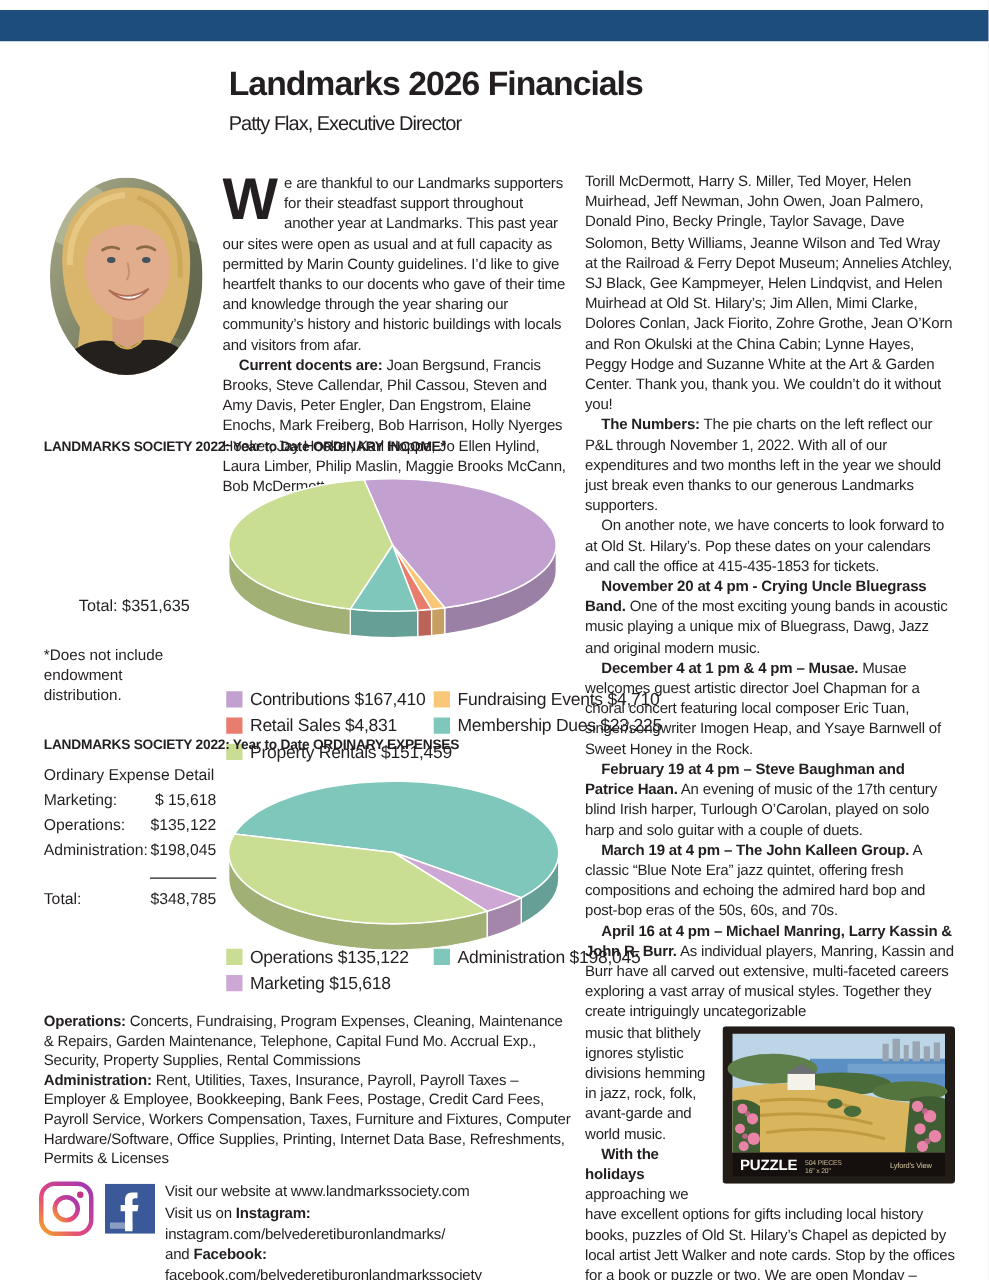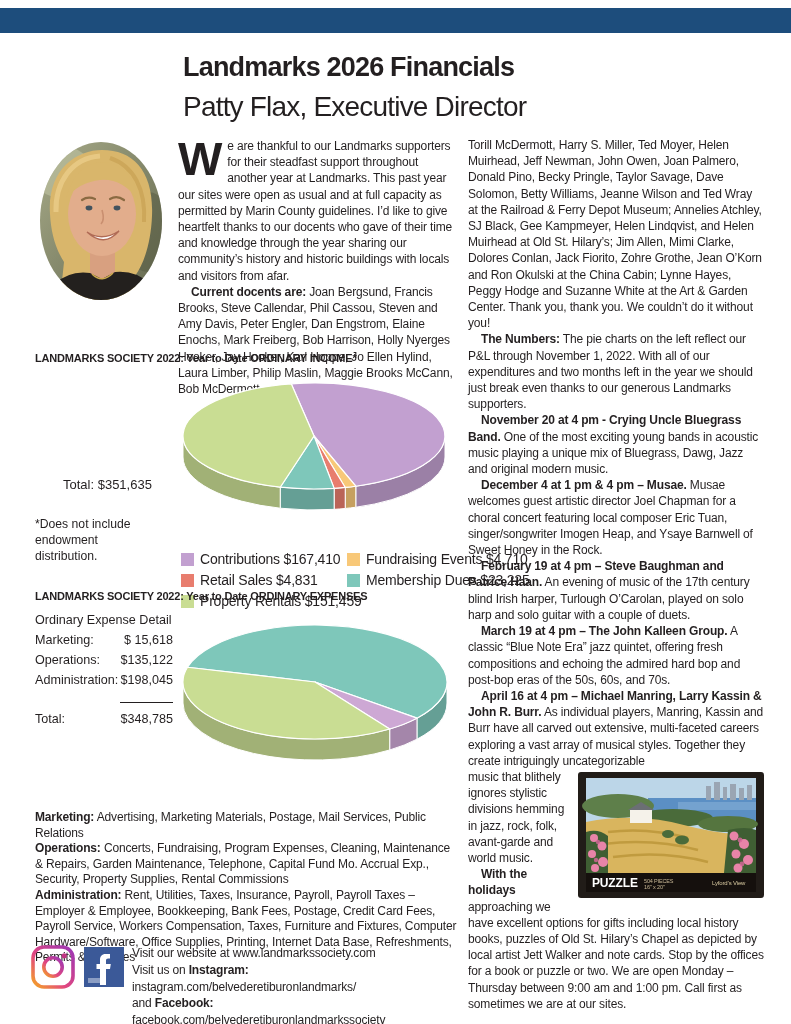--- a/index.html
+++ b/index.html
@@ -1,21 +1,21 @@
 <!DOCTYPE html>
 <html><head>
 <meta charset="utf-8">
 <style>
   *{margin:0;padding:0;box-sizing:border-box;}
   html,body{background:#e8e8e8;}
   body{font-family:"Liberation Sans",sans-serif;color:#231f20;}
   .page{position:relative;width:791px;height:1024px;margin:0 auto;background:#fff;overflow:hidden;}
   .topbar{position:absolute;left:0;top:8px;width:791px;height:25px;background:#1d4d7c;}
   .title{position:absolute;left:183px;top:52px;font-size:27px;font-weight:bold;letter-spacing:-0.8px;}
-  .subtitle{position:absolute;left:183px;top:91px;font-size:28px;font-weight:normal;letter-spacing:-0.8px;}
+  .subtitle{position:absolute;left:183px;top:91px;font-size:16px;font-weight:normal;letter-spacing:-0.8px;}
 
   .bt{font-size:12px;line-height:16.2px;letter-spacing:-0.15px;}
   .photo{position:absolute;left:40px;top:142px;width:122px;height:158px;border-radius:50%;overflow:hidden;}
   .introcol{position:absolute;left:178px;top:138px;width:281px;}
   .dropcap{float:left;font-size:47px;line-height:36px;font-weight:bold;margin:3px 5px 0 0;}
   .introcol p.ind{text-indent:13px;}
 
   .secthead{position:absolute;left:35px;font-size:11px;font-weight:bold;letter-spacing:-0.2px;white-space:nowrap;}
   .h-income{top:352px;}
   .h-expenses{top:590px;}
@@ -156,23 +156,36 @@
 
   <svg class="chart c-expenses" width="292" height="155" viewBox="0 0 292 155">
       <path d="M 279.00 71.00 A 132 57 0 0 1 248.98 107.19 L 248.98 128.19 A 132 57 0 0 0 279.00 92.00 Z" fill="#659f95" stroke="#fff" stroke-width="1"></path>
       <path d="M 248.98 107.19 A 132 57 0 0 1 221.70 117.99 L 221.70 138.99 A 132 57 0 0 0 248.98 128.19 Z" fill="#a486aa" stroke="#fff" stroke-width="1"></path>
       <path d="M 221.70 117.99 A 132 57 0 0 1 15.00 71.00 L 15.00 92.00 A 132 57 0 0 0 221.70 138.99 Z" fill="#a1b176" stroke="#fff" stroke-width="1"></path>
       <path d="M 147.00 71.00 L 19.50 56.25 A 132 57 0 1 1 248.98 107.19 Z" fill="#7ec7ba" stroke="#fff" stroke-width="1.2" stroke-linejoin="round"></path>
       <path d="M 147.00 71.00 L 248.98 107.19 A 132 57 0 0 1 221.70 117.99 Z" fill="#cda8d4" stroke="#fff" stroke-width="1.2" stroke-linejoin="round"></path>
       <path d="M 147.00 71.00 L 221.70 117.99 A 132 57 0 0 1 19.50 56.25 Z" fill="#c9dd93" stroke="#fff" stroke-width="1.2" stroke-linejoin="round"></path>
     </svg>
 
+  <div class="legend lg-expenses">
+    <div class="lgitem">
+        <span class="swatch" style="background: rgb(201, 221, 147);"></span>
+        <span>Operations $135,122</span>
+      </div>
+    <div class="lgitem">
+        <span class="swatch" style="background: rgb(126, 199, 186);"></span>
+        <span>Administration $198,045</span>
+      </div>
+    <div class="lgitem">
+        <span class="swatch" style="background: rgb(205, 168, 212);"></span>
+        <span>Marketing  $15,618</span>
+      </div>
+  </div>
 
   <div class="expnotes">
-    <p><b>Marketing:</b><span> Advertising, Marketing Materials, Postage, Mail Services, Public Relations</span></p>
     <p><b>Operations:</b><span> Concerts, Fundraising, Program Expenses, Cleaning, Maintenance &amp; Repairs, Garden Maintenance, Telephone, Capital Fund Mo. Accrual Exp., Security, Property Supplies, Rental Commissions</span></p>
     <p><b>Administration:</b><span> Rent, Utilities, Taxes, Insurance, Payroll, Payroll Taxes – Employer &amp; Employee, Bookkeeping, Bank Fees, Postage, Credit Card Fees, Payroll Service, Workers Compensation, Taxes, Furniture and Fixtures, Computer Hardware/Software, Office Supplies, Printing, Internet Data Base, Refreshments, Permits &amp; Licenses</span></p>
   </div>
 
   <div class="socials">
     <svg class="ig" width="46" height="46" viewBox="0 0 46 46">
       <defs>
         <linearGradient id="igGrad" x1="0" y1="1" x2="1" y2="0">
           <stop offset="0" stop-color="#f5a623"></stop>
             <stop offset="0.4" stop-color="#e2477f"></stop>
@@ -191,20 +204,21 @@
     <div class="soctext">
       <div>Visit our website at www.landmarkssociety.com</div>
       <div><span>Visit us on </span><b>Instagram:</b><span> instagram.com/belvederetiburonlandmarks/</span></div>
       <div><span>and </span><b>Facebook:</b><span> facebook.com/belvederetiburonlandmarkssociety</span></div>
     </div>
   </div>
 
   <div class="rightcol bt">
     <p class="noind">Torill McDermott, Harry S. Miller, Ted Moyer, Helen Muirhead, Jeff Newman, John Owen, Joan Palmero, Donald Pino, Becky Pringle, Taylor Savage, Dave Solomon, Betty Williams, Jeanne Wilson and Ted Wray at the Railroad &amp; Ferry Depot Museum; Annelies Atchley, SJ Black, Gee Kampmeyer, Helen Lindqvist, and Helen Muirhead at Old St. Hilary’s; Jim Allen, Mimi Clarke, Dolores Conlan, Jack Fiorito, Zohre Grothe, Jean O’Korn and Ron Okulski at the China Cabin; Lynne Hayes, Peggy Hodge and Suzanne White at the Art &amp; Garden Center. Thank you, thank you. We couldn’t do it without you!</p>
     <p><b>The Numbers:</b><span> The pie charts on the left reflect our P&amp;L through November 1, 2022. With all of our expenditures and two months left in the year we should just break even thanks to our generous Landmarks supporters.</span></p>
+    <p>On another note, we have concerts to look forward to at Old St. Hilary’s. Pop these dates on your calendars and call the office at 415-435-1853 for tickets.</p>
     <p><b>November 20 at 4 pm - Crying Uncle Bluegrass Band.</b><span> One of the most exciting young bands in acoustic music playing a unique mix of Bluegrass, Dawg, Jazz and original modern music.</span></p>
     <p><b>December 4 at 1 pm &amp; 4 pm – Musae.</b><span> Musae welcomes guest artistic director Joel Chapman for a choral concert featuring local composer Eric Tuan, singer/songwriter Imogen Heap, and Ysaye Barnwell of Sweet Honey in the Rock.</span></p>
     <p><b>February 19 at 4 pm – Steve Baughman and Patrice Haan.</b><span> An evening of music of the 17th century blind Irish harper, Turlough O’Carolan, played on solo harp and solo guitar with a couple of duets.</span></p>
     <p><b>March 19 at 4 pm – The John Kalleen Group.</b><span> A classic “Blue Note Era” jazz quintet, offering fresh compositions and echoing the admired hard bop and post-bop eras of the 50s, 60s, and 70s.</span></p>
     <p><b>April 16 at 4 pm – Michael Manring, Larry Kassin &amp; John R. Burr.</b><span> As individual players, Manring, Kassin and Burr have all carved out extensive, multi-faceted careers exploring a vast array of musical styles. Together they create intriguingly uncategorizable</span></p>
 
     <div>
 
       <svg class="puzzlefloat" width="186" height="126" viewBox="0 0 186 126">
         <rect width="186" height="126" rx="3" fill="#211c18"></rect>

